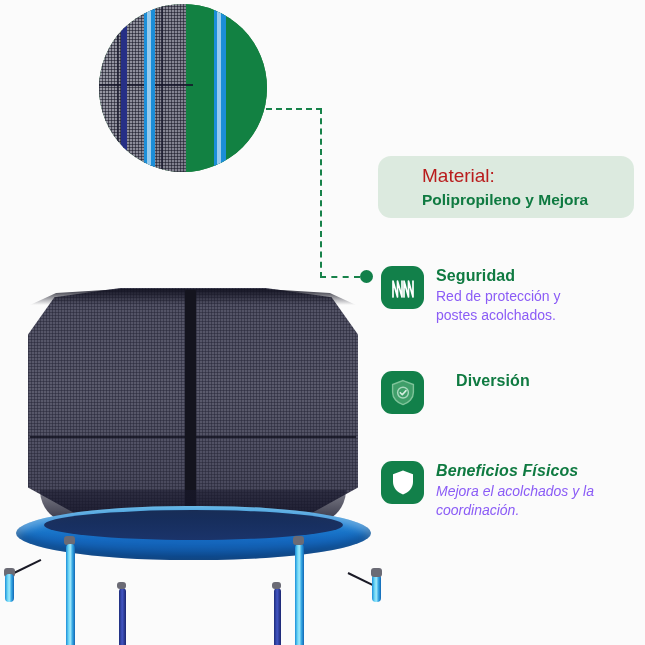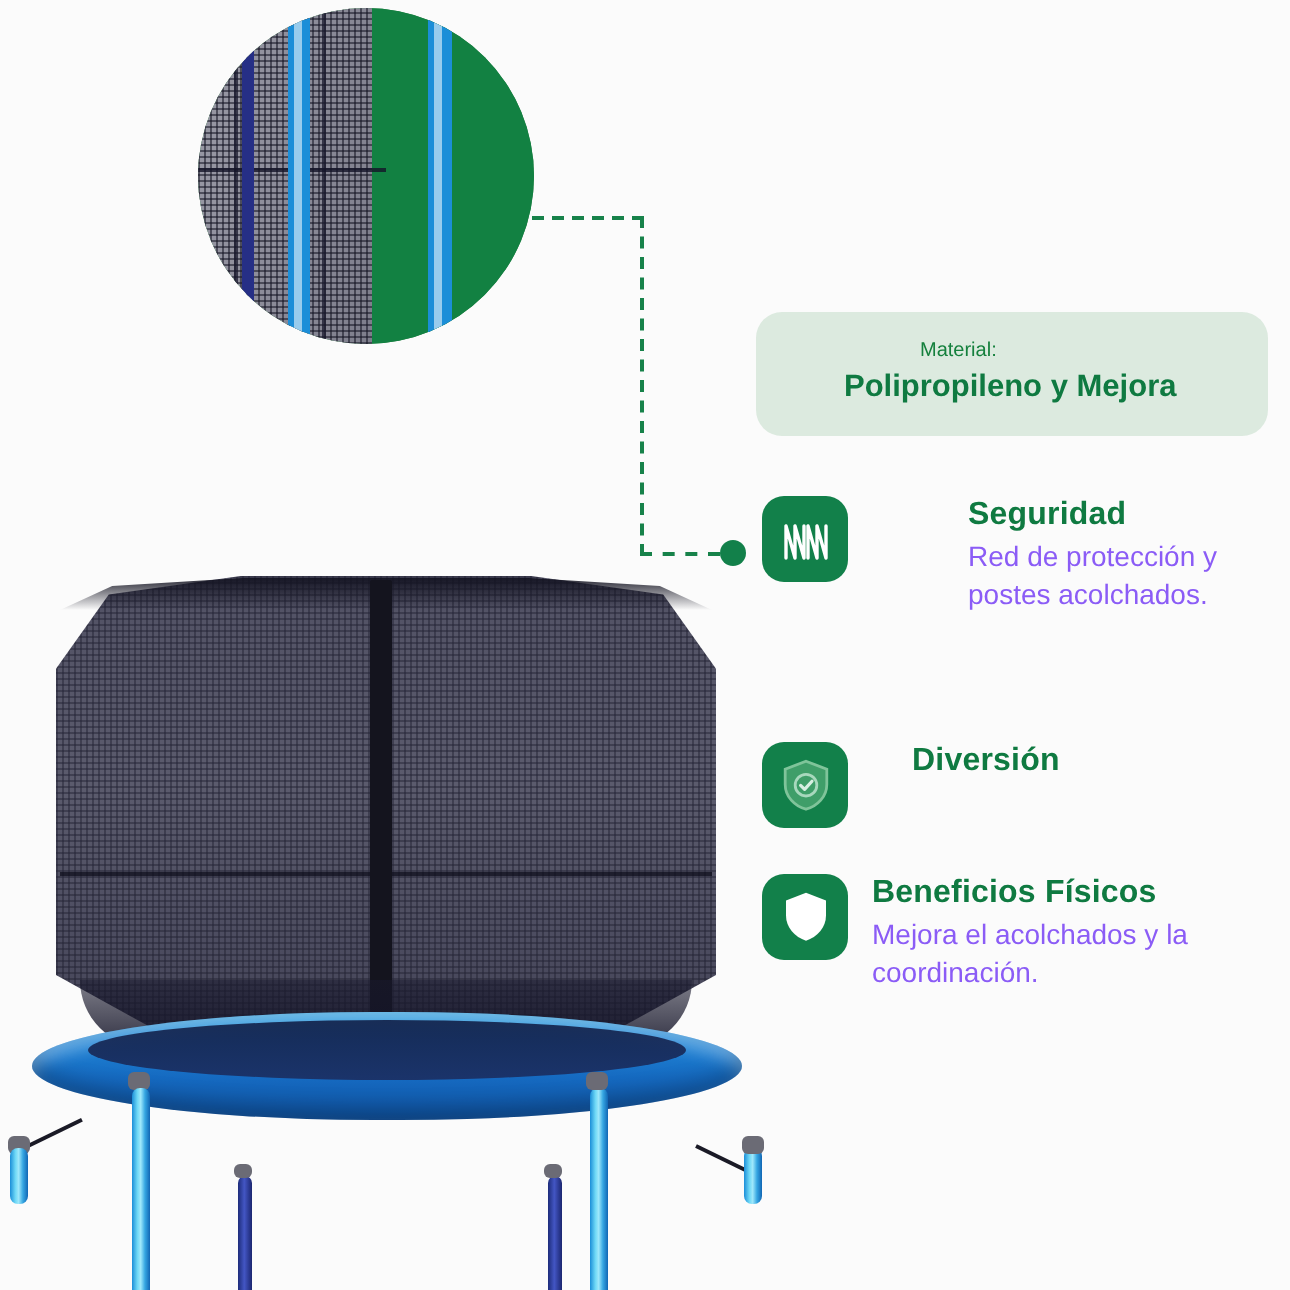--- a/index.html
+++ b/index.html
@@ -43,26 +43,26 @@
   .lead-h2{left:320px;top:276px;width:40px;border-top-width:2px;border-left:0;border-right:0;border-bottom:0;}
   .lead-dot{position:absolute;left:360px;top:270px;width:13px;height:13px;border-radius:50%;background:#12804a;}
 
   
   .material-box{
     position:absolute;left:378px;top:156px;width:256px;height:62px;
     background:#dceadf;border-radius:13px;
     display:flex;flex-direction:column;justify-content:center;
     padding-left:44px;box-sizing:border-box;
   }
-  .material-label{font-size:10px;color:#15803d;line-height:1.25;margin-left:38px;}
+  .material-label{font-size:19px;color:#b91c1c;line-height:1.25;}
   .material-value{font-size:15.5px;font-weight:bold;color:#0f7a41;line-height:1.3;margin-top:2px;}
 
   
   .feature{position:absolute;left:381px;display:flex;align-items:flex-start;}
-  .f1{top:248px;gap:48px;} .f2{top:371px;gap:20px;} .f3{top:437px;}
+  .f1{top:266px;} .f2{top:371px;gap:20px;} .f3{top:461px;font-style:italic;}
   .ficon{
     width:43px;height:43px;border-radius:11px;background:#12804a;
     flex:0 0 43px;display:flex;align-items:center;justify-content:center;
     position:relative;z-index:3;
   }
   .ftext{margin-left:12px;padding-top:1px;}
   .ftitle{font-size:16px;font-weight:bold;color:#0f7a41;line-height:1.15;letter-spacing:.1px;}
   .fdesc{font-size:14px;color:#8b5cf6;line-height:1.32;margin-top:2px;white-space:pre-line;}
 
   

